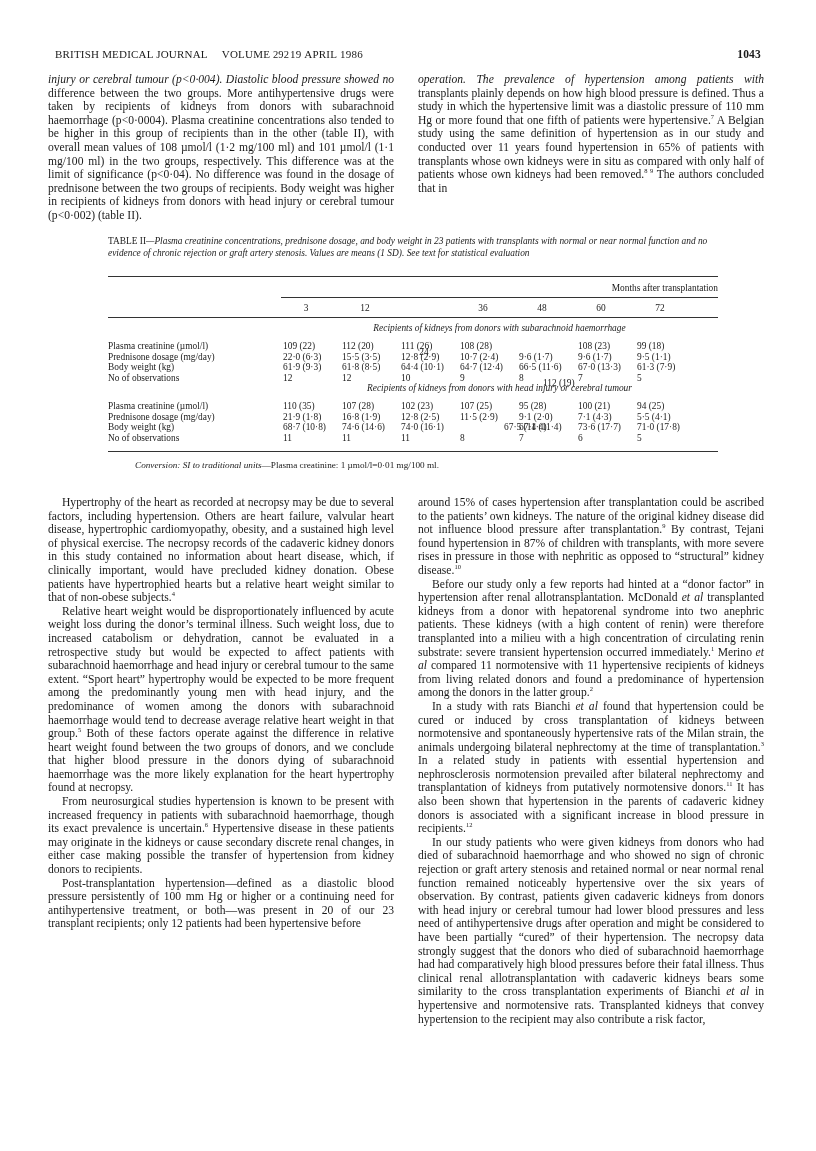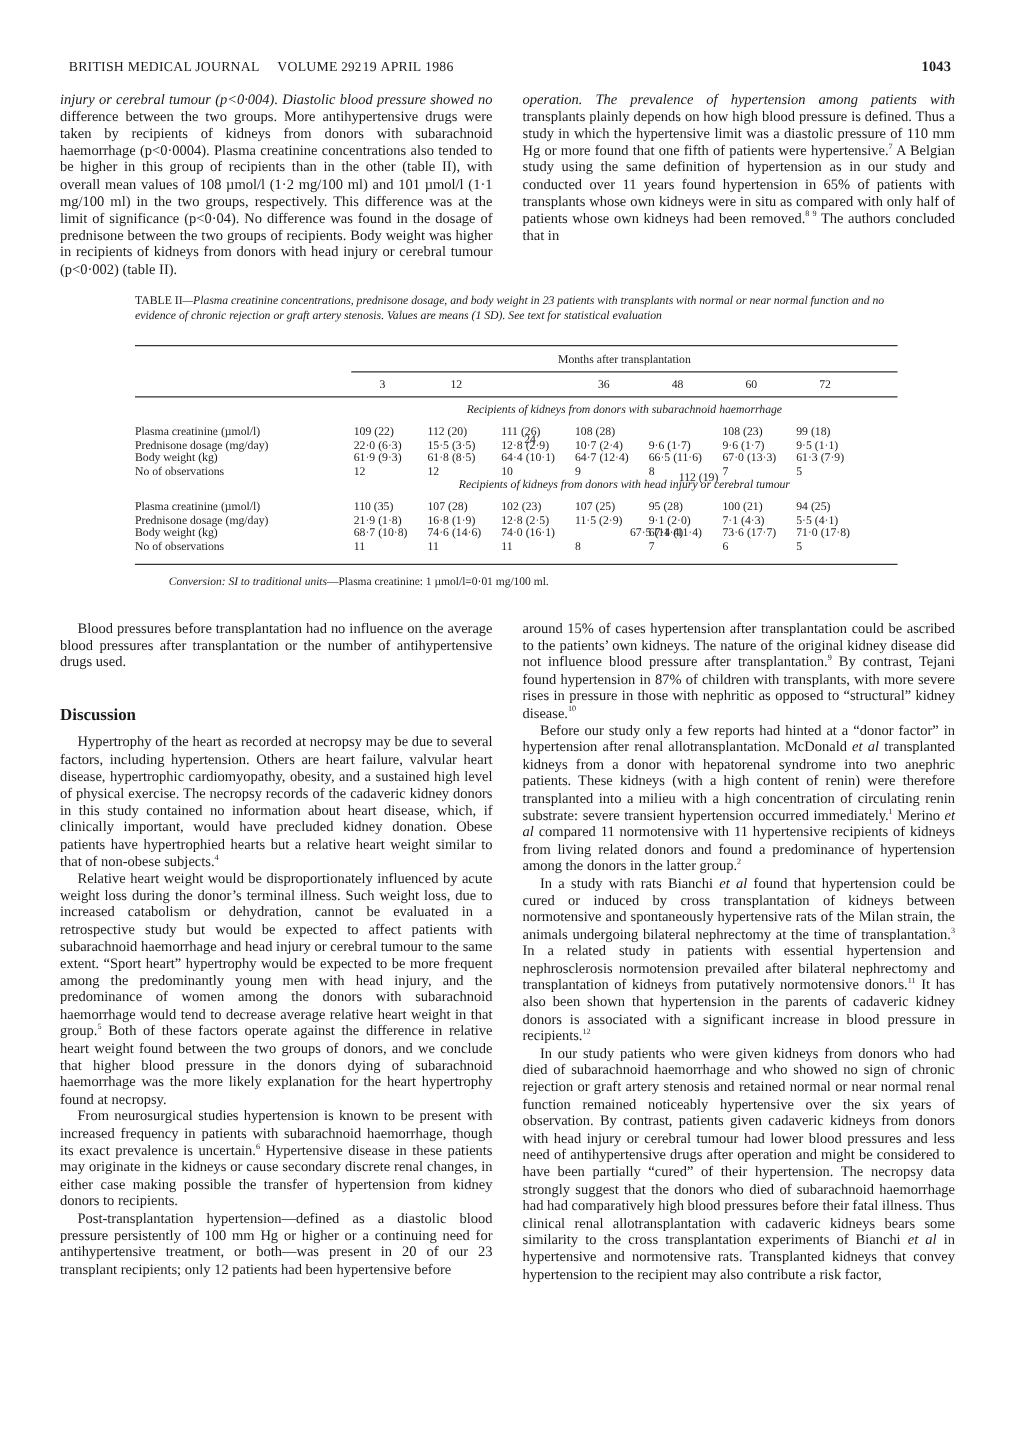--- a/index.html
+++ b/index.html
@@ -30,21 +30,21 @@
   .table-caption {
     position: absolute; left: 108px; top: 235px; width: 610px;
     font-size: 9.4px; line-height: 12px;
   }
   .table-caption .label { font-variant: small-caps; font-style: normal; }
   .table-caption .cap-text { font-style: italic; }
 
   .tbl { position: absolute; left: 108px; top: 276px; width: 610px; font-size: 9.4px; }
   .rule { position: absolute; height: 0; border-top: 1.2px solid #333; }
   .cell { position: absolute; white-space: nowrap; line-height: 11px; }
-  .span-head { position: absolute; left: 173px; width: 437px; text-align: center; }
+  .span-head { position: absolute; left: 173px; width: 437px; text-align: right; }
   .group-head { position: absolute; left: 173px; width: 437px; text-align: center; font-style: italic; }
 
   .table-foot {
     position: absolute; left: 135px; top: 460px; font-size: 9.2px;
   }
   .table-foot .it { font-style: italic; }
 
   .bottom-left { left: 48px; top: 496px; width: 346px; }
   .bottom-right { left: 418px; top: 496px; width: 346px; }
   h2.section {
@@ -180,22 +180,20 @@
       </div>
     </div>
   <div class="rule" style="left:0; top:175px; width:610px;"></div>
 </div>
 
 <div class="table-foot">
   <span class="it">Conversion: SI to traditional units</span><span>—Plasma creatinine: 1 µmol/l=0·01 mg/100 ml.</span>
 </div>
 
 <div class="col bottom-left">
-  <p class="indent">Blood pressures before transplantation had no influence on the average blood pressures after transplantation or the number of antihypertensive drugs used.</p>
-  <h2 class="section">Discussion</h2>
   <p class="indent"><span>Hypertrophy of the heart as recorded at necropsy may be due to several factors, including hypertension. Others are heart failure, valvular heart disease, hypertrophic cardiomyopathy, obesity, and a sustained high level of physical exercise. The necropsy records of the cadaveric kidney donors in this study contained no information about heart disease, which, if clinically important, would have precluded kidney donation. Obese patients have hypertrophied hearts but a relative heart weight similar to that of non-obese subjects.</span><sup>4</sup></p>
   <p class="indent"><span>Relative heart weight would be disproportionately influenced by acute weight loss during the donor’s terminal illness. Such weight loss, due to increased catabolism or dehydration, cannot be evaluated in a retrospective study but would be expected to affect patients with subarachnoid haemorrhage and head injury or cerebral tumour to the same extent. “Sport heart” hypertrophy would be expected to be more frequent among the predominantly young men with head injury, and the predominance of women among the donors with subarachnoid haemorrhage would tend to decrease average relative heart weight in that group.</span><sup>5</sup><span> Both of these factors operate against the difference in relative heart weight found between the two groups of donors, and we conclude that higher blood pressure in the donors dying of subarachnoid haemorrhage was the more likely explanation for the heart hypertrophy found at necropsy.</span></p>
   <p class="indent"><span>From neurosurgical studies hypertension is known to be present with increased frequency in patients with subarachnoid haemorrhage, though its exact prevalence is uncertain.</span><sup>6</sup><span> Hypertensive disease in these patients may originate in the kidneys or cause secondary discrete renal changes, in either case making possible the transfer of hypertension from kidney donors to recipients.</span></p>
   <p class="indent">Post-transplantation hypertension—defined as a diastolic blood pressure persistently of 100 mm Hg or higher or a continuing need for antihypertensive treatment, or both—was present in 20 of our 23 transplant recipients; only 12 patients had been hypertensive before</p>
 </div>
 
 <div class="col bottom-right">
   <p class="noindent"><span>around 15% of cases hypertension after transplantation could be ascribed to the patients’ own kidneys. The nature of the original kidney disease did not influence blood pressure after transplantation.</span><sup>9</sup><span> By contrast, Tejani found hypertension in 87% of children with transplants, with more severe rises in pressure in those with nephritic as opposed to “structural” kidney disease.</span><sup>10</sup></p>
   <p class="indent"><span>Before our study only a few reports had hinted at a “donor factor” in hypertension after renal allotransplantation. McDonald </span><span class="it">et al</span><span> transplanted kidneys from a donor with hepatorenal syndrome into two anephric patients. These kidneys (with a high content of renin) were therefore transplanted into a milieu with a high concentration of circulating renin substrate: severe transient hypertension occurred immediately.</span><sup>1</sup><span> Merino </span><span class="it">et al</span><span> compared 11 normotensive with 11 hypertensive recipients of kidneys from living related donors and found a predominance of hypertension among the donors in the latter group.</span><sup>2</sup></p>
   <p class="indent"><span>In a study with rats Bianchi </span><span class="it">et al</span><span> found that hypertension could be cured or induced by cross transplantation of kidneys between normotensive and spontaneously hypertensive rats of the Milan strain, the animals undergoing bilateral nephrectomy at the time of transplantation.</span><sup>3</sup><span> In a related study in patients with essential hypertension and nephrosclerosis normotension prevailed after bilateral nephrectomy and transplantation of kidneys from putatively normotensive donors.</span><sup>11</sup><span> It has also been shown that hypertension in the parents of cadaveric kidney donors is associated with a significant increase in blood pressure in recipients.</span><sup>12</sup></p>

